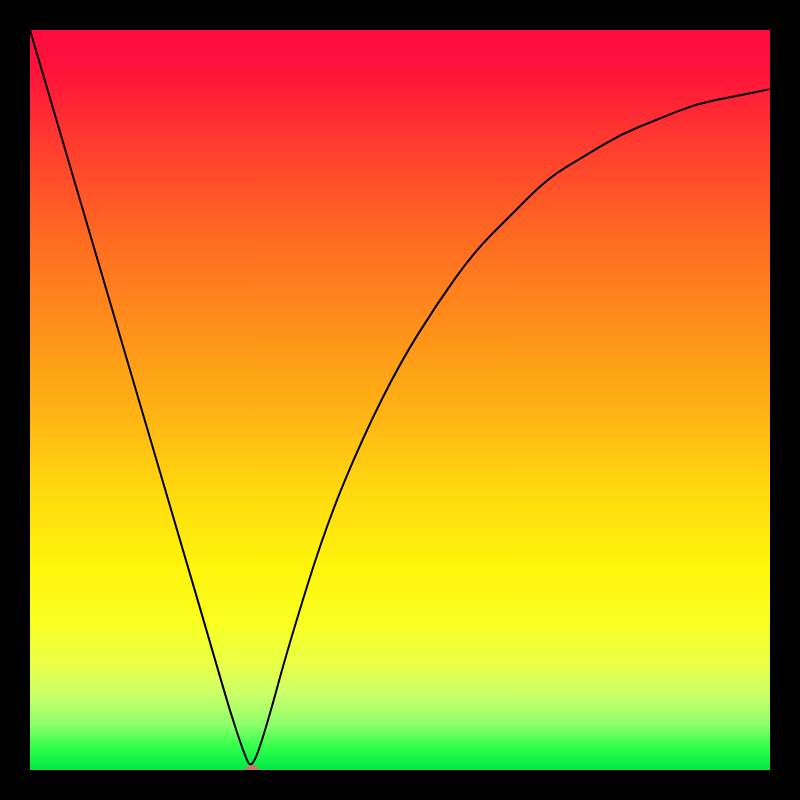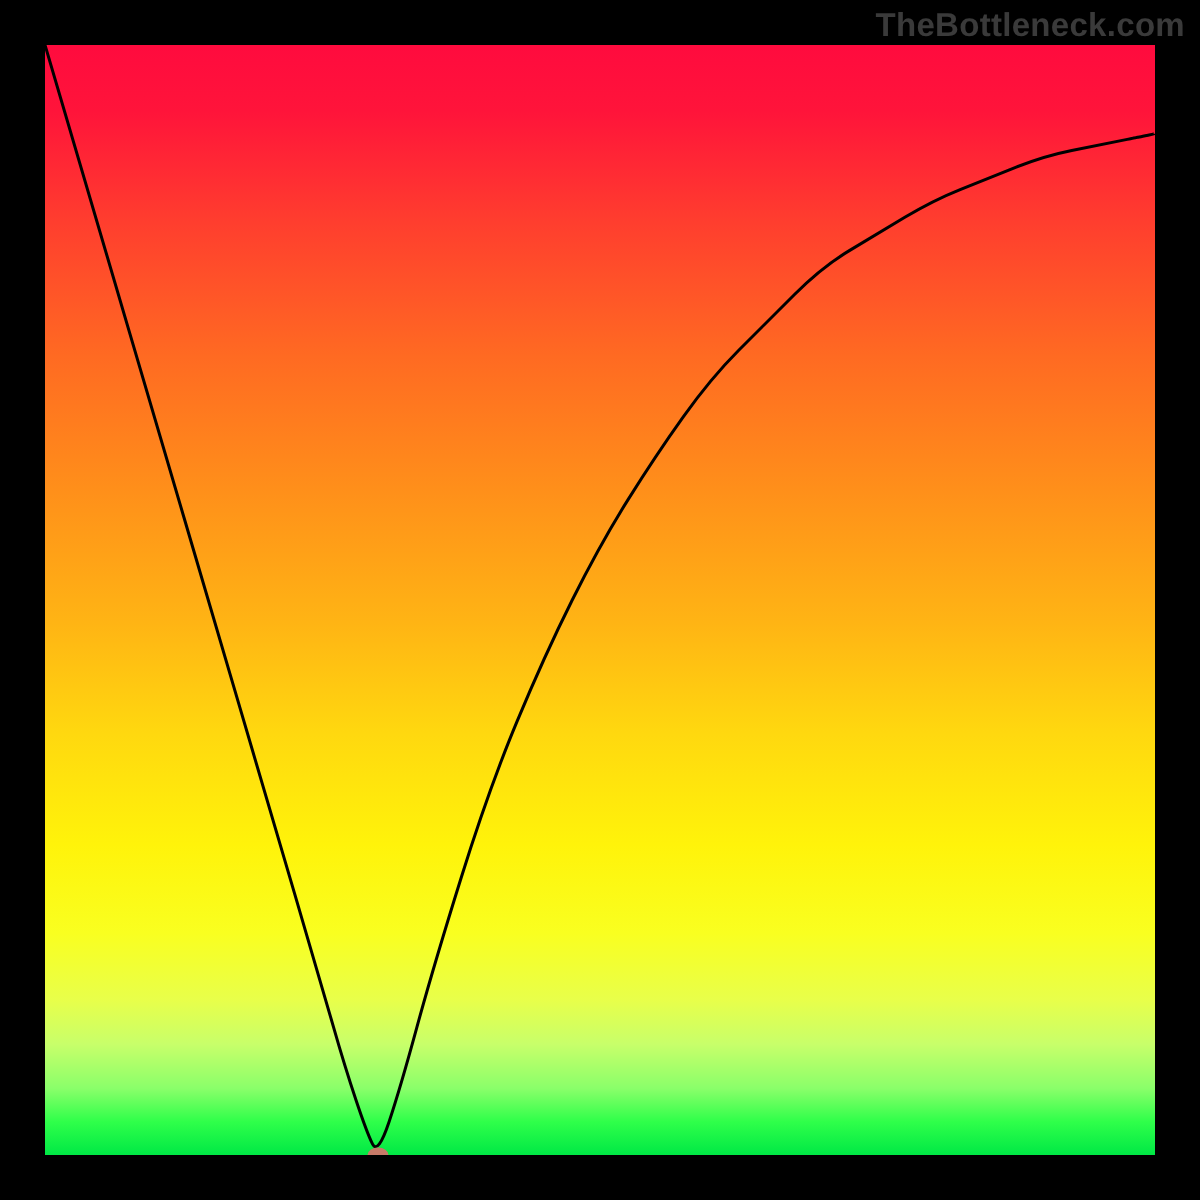--- a/index.html
+++ b/index.html
@@ -69,21 +69,20 @@
     background: #c77a68;
     border-radius: 50%;
     transform: translate(-50%, -50%);
     z-index: 3;
   }
 </style>
 </head>
 <body>
 
 <div class="frame">
-  <div class="watermark">TheBottleneck.com</div>
 
   <div class="plot-area">
     <div class="gradient"></div>
 
     <svg class="curve" viewBox="0 0 740 740" preserveAspectRatio="none">
       <path id="curve-path" d="M 0 0 Q 37 125.80000000000007 55.5 188.70000000000002 Q 74 251.59999999999997 92.5 314.5 Q 111 377.40000000000003 129.5 440.3 Q 148 503.2 166.5 566.1 Q 185 629 192.4 654.9 Q 199.8 680.8 207.2 703 Q 214.6 725.2 218.3 732.6 Q 222 740 229.4 717.8 Q 236.8 695.6 247.9 654.9000000000001 Q 259 614.2 277.5 555 Q 296 495.79999999999995 314.5 451.4 Q 333 407 351.5 370 Q 370 332.99999999999994 388.5 303.4 Q 407.00000000000006 273.8 425.5 247.9 Q 444 222 462.5 203.5 Q 481 185 499.5 166.5 Q 518 148 536.5 136.90000000000003 Q 555 125.80000000000007 573.5 114.70000000000005 Q 592 103.60000000000002 610.5 96.19999999999999 Q 629 88.79999999999995 647.5 81.39999999999998 Q 666 74 684.5 70.30000000000001 Q 703 66.60000000000002 721.5 62.89999999999998 T 740 59.19999999999993" fill="none" stroke="#000000" stroke-width="2"></path>
     </svg>
 
     <div class="marker" id="min-marker" style="left: 222px; top: 740px; background: rgb(199, 122, 104);"></div>
   </div>

